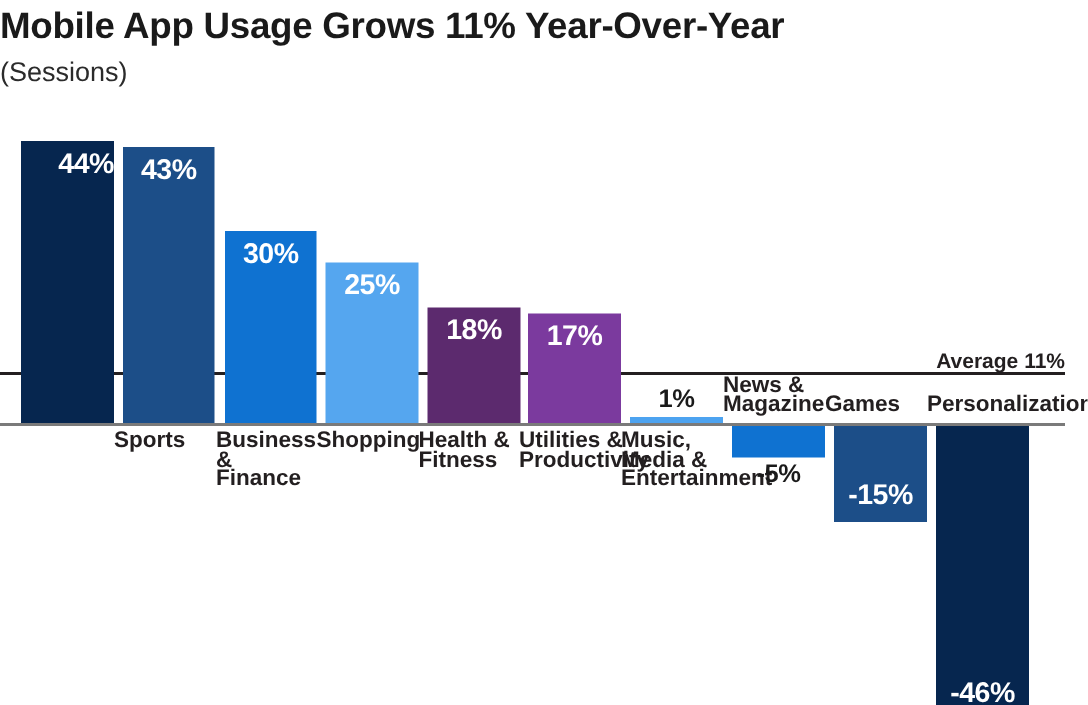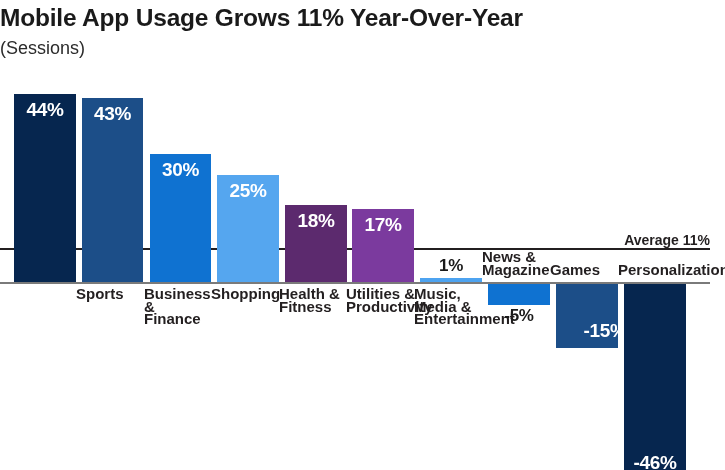--- a/index.html
+++ b/index.html
@@ -91,21 +91,21 @@
 <div id="chart-root">
 
   <div class="title">Mobile App Usage Grows 11% Year-Over-Year</div>
   <div class="subtitle">(Sessions)</div>
 
   <div class="plot" id="plot">
     <div class="avg-line" id="avg-line" style="top: 247.9px; width: 710px;"></div>
     <div class="avg-label" id="avg-label" style="top: 231.9px; left: 570px; width: 140px;">Average 11%</div>
     <div class="zero-line" id="zero-line" style="top: 282px; width: 710px;"></div>
   <div class="bar bar-pos" style="left: 14px; width: 62px; background: rgb(6, 38, 79); top: 94.12px; height: 187.88px;"></div>
-      <div class="vlabel" style="left: 14px; width: 62px; top: 99.12px;">44%</div>
+      <div class="vlabel" style="left: 14px; width: 62px; top: 99.12px; text-align: right;">44%</div>
       <div class="bar bar-pos" style="left: 82px; width: 61px; background: rgb(28, 78, 136); top: 98.39px; height: 183.61px;"></div>
       <div class="vlabel" style="left: 82px; width: 61px; top: 103.39px;">43%</div>
       <div class="clabel" style="left: 76px; width: 73px; top: 288px;">Sports</div>
       <div class="bar bar-pos" style="left: 150px; width: 61px; background: rgb(15, 114, 209); top: 153.9px; height: 128.1px;"></div>
       <div class="vlabel" style="left: 150px; width: 61px; top: 158.9px;">30%</div>
       <div class="clabel" style="left: 144px; width: 73px; top: 288px;">Business &amp;
 Finance</div>
       <div class="bar bar-pos" style="left: 217px; width: 62px; background: rgb(85, 166, 239); top: 175.25px; height: 106.75px;"></div>
       <div class="vlabel" style="left: 217px; width: 62px; top: 180.25px;">25%</div>
       <div class="clabel" style="left: 211px; width: 74px; top: 288px;">Shopping</div>
@@ -120,20 +120,20 @@
       <div class="bar bar-pos" style="left: 420px; width: 62px; background: rgb(77, 163, 240); top: 277.73px; height: 4.27px;"></div>
       <div class="vlabel outside small" style="left: 420px; width: 62px; top: 255.73px;">1%</div>
       <div class="clabel" style="left: 414px; width: 74px; top: 288px;">Music,
 Media &amp;
 Entertainment</div>
       <div class="bar bar-neg" style="left: 488px; width: 62px; background: rgb(15, 114, 209); top: 283.5px; height: 21.35px;"></div>
       <div class="vlabel outside small" style="left: 488px; width: 62px; top: 306.35px;">-5%</div>
       <div class="clabel" style="left: 482px; width: 74px; top: 251px;">News &amp;
 Magazine</div>
       <div class="bar bar-neg" style="left: 556px; width: 62px; background: rgb(28, 78, 136); top: 283.5px; height: 64.05px;"></div>
-      <div class="vlabel" style="left: 556px; width: 62px; top: 320.05px; margin-left: 18px;">-15%</div>
+      <div class="vlabel" style="left: 556px; width: 62px; top: 320.05px;">-15%</div>
       <div class="clabel" style="left: 550px; width: 74px; top: 263.5px;">Games</div>
       <div class="bar bar-neg" style="left: 624px; width: 62px; background: rgb(6, 38, 79); top: 283.5px; height: 196.42px;"></div>
       <div class="vlabel" style="left: 624px; width: 62px; top: 452.42px;">-46%</div>
       <div class="clabel" style="left: 618px; width: 74px; top: 263.5px;">Personalization</div>
     </div>
 
 </div>
 
 </body></html>

